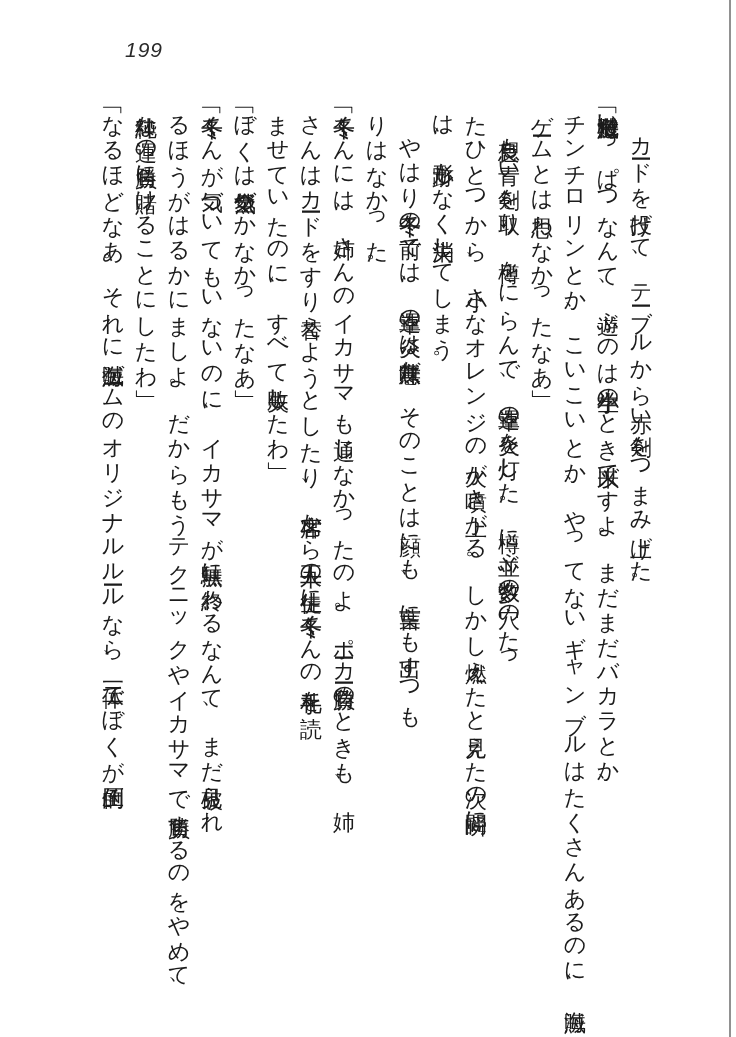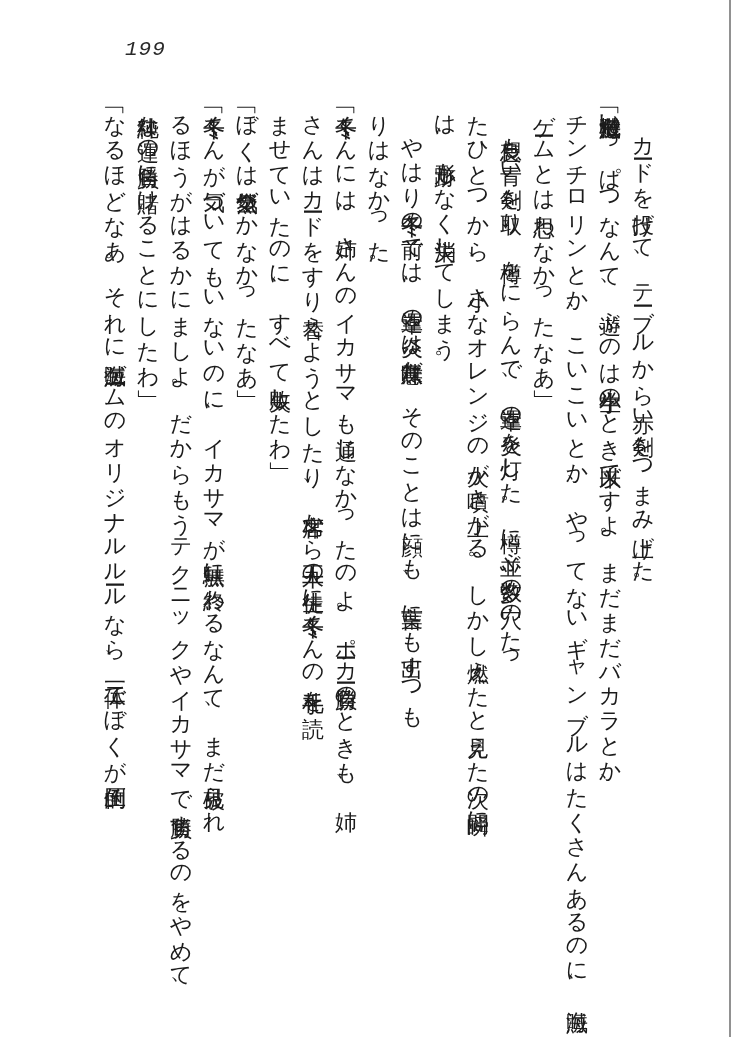--- a/index.html
+++ b/index.html
@@ -8,21 +8,21 @@
     width: 736px;
     height: 1037px;
     overflow: hidden;
     background: #ffffff;
   }
   .page {
     position: relative;
     width: 736px;
     height: 1037px;
     background: #ffffff;
-    font-family: Liberation Mono, monospace;
+    font-family: Liberation Sans, sans-serif;
   }
   .page-number {
     position: absolute;
     top: 38px;
     left: 125px;
     font-size: 21px;
     font-style: italic;
     color: #2a2a2a;
     letter-spacing: 1px;
   }

